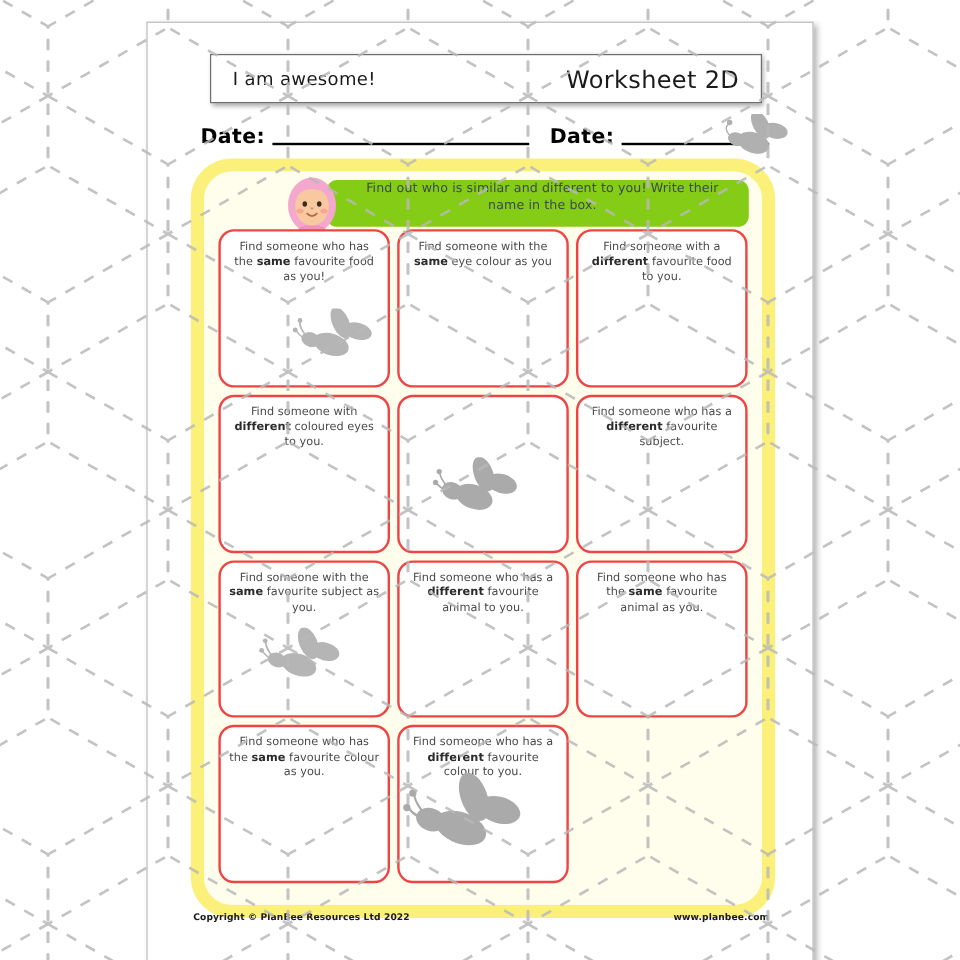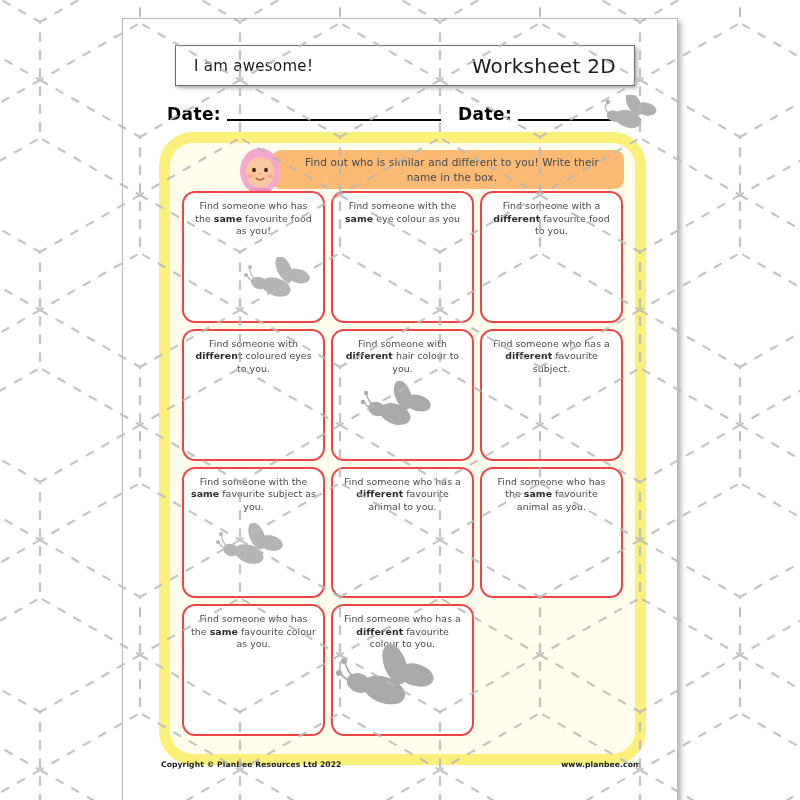--- a/index.html
+++ b/index.html
@@ -111,24 +111,23 @@
     overflow: hidden;
   }
 
   
   .bubble {
     position: absolute;
     left: 102px;
     top: 7px;
     width: 352px;
     height: 39px;
-    background: #fdba74;
+    background: #84cc16;
     border-radius: 9px;
     display: flex;
-    align-items: center;
     justify-content: center;
     text-align: center;
     padding: 0 10px 0 18px;
     box-sizing: border-box;
   }
   .bubble-text {
     font-family: "DejaVu Sans", sans-serif;
     font-size: 10.5px;
     line-height: 1.35;
     color: #3c4a52;
@@ -302,21 +301,20 @@
           <div class="cell">
             <div class="cell-text">Find someone with a <b>different</b> favourite food to you.</div>
           </div>
 
           <div class="cell">
             <div class="cell-text">Find someone with <b>different</b> coloured eyes to you.</div>
           </div>
 
 
           <div class="cell">
-            <div class="cell-text">Find someone with <b>different</b> hair colour to you.</div>
             <svg class="bee" style="left:26px; top:50px; width:72px; height:54px;" viewBox="0 0 72 54">
               <g fill="#aaaaaa">
                 <ellipse cx="44" cy="14" rx="8" ry="15" transform="rotate(-20 44 14)"></ellipse>
                 <ellipse cx="59" cy="22" rx="13" ry="8" transform="rotate(16 59 22)"></ellipse>
                 <ellipse cx="36" cy="33" rx="16" ry="10" transform="rotate(20 36 33)"></ellipse>
                 <ellipse cx="18" cy="28" rx="9" ry="7" transform="rotate(20 18 28)"></ellipse>
                 <circle cx="7" cy="12" r="2.2"></circle>
                 <circle cx="4" cy="21" r="2.2"></circle>
               </g>
               <path d="M15 26 C9 19, 7 14, 8 12" fill="none" stroke="#aaaaaa" stroke-width="1.4"></path>

